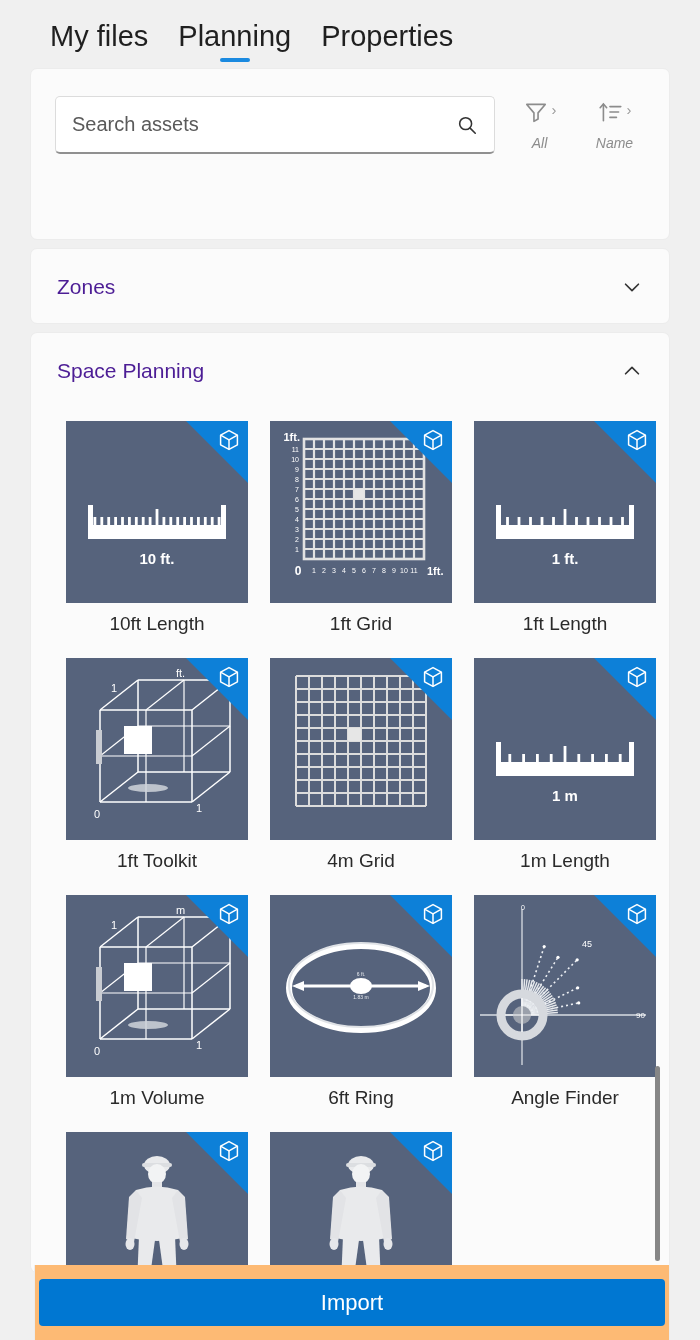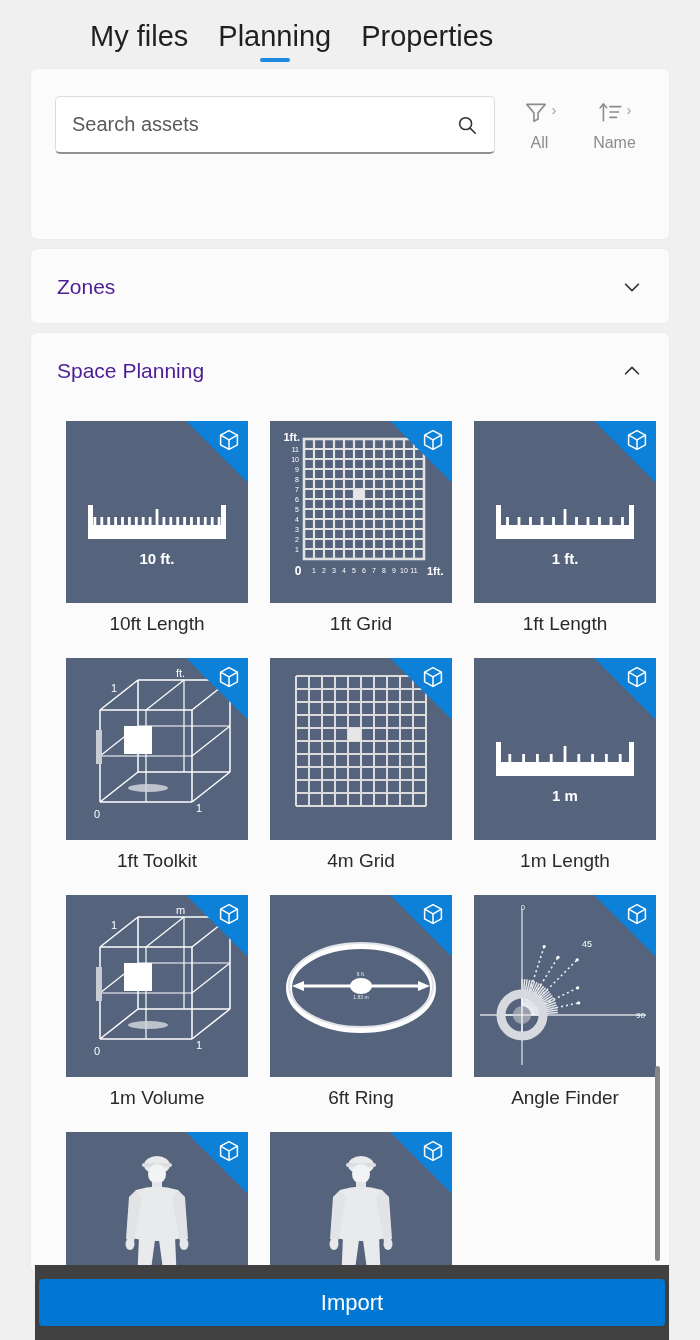--- a/index.html
+++ b/index.html
@@ -18,21 +18,20 @@
   }
 
   
   .tabbar {
     display: flex;
     align-items: flex-end;
     gap: 30px;
     padding: 14px 0 0 50px;
     height: 68px;
     background: #f0f0f0;
-    margin-left: 40px;
   }
   .tab {
     position: relative;
     font-size: 29px;
     color: #1f1f1f;
     line-height: 36px;
     padding-bottom: 14px;
     cursor: pointer;
     font-weight: 400;
   }
@@ -103,24 +102,25 @@
     gap: 3px;
     height: 32px;
   }
   .tool-btn .caret {
     font-size: 15px;
     color: #9a9a9a;
     line-height: 1;
     margin-top: -6px;
   }
   .tool-btn .lbl {
-    font-size: 16px;
+    font-size: 14px;
     color: #8c8c8c;
     margin-top: 4px;
     line-height: 22px;
+    font-style: italic;
   }
 
   
   .accordion-head {
     display: flex;
     align-items: center;
     justify-content: space-between;
     height: 76px;
     padding: 0 26px;
     cursor: pointer;
@@ -208,21 +208,21 @@
     background: #868686;
   }
 
   
   .footer {
     position: absolute;
     left: 34px;
     right: 30px;
     bottom: 0;
     height: 75px;
-    background: #404040;
+    background: #fdba74;
     border-left: 1px solid #ececec;
     border-right: 1px solid #ececec;
     display: flex;
     align-items: center;
     justify-content: center;
   }
   .import-btn {
     width: 626px;
     height: 47px;
     background: #0077d2;

